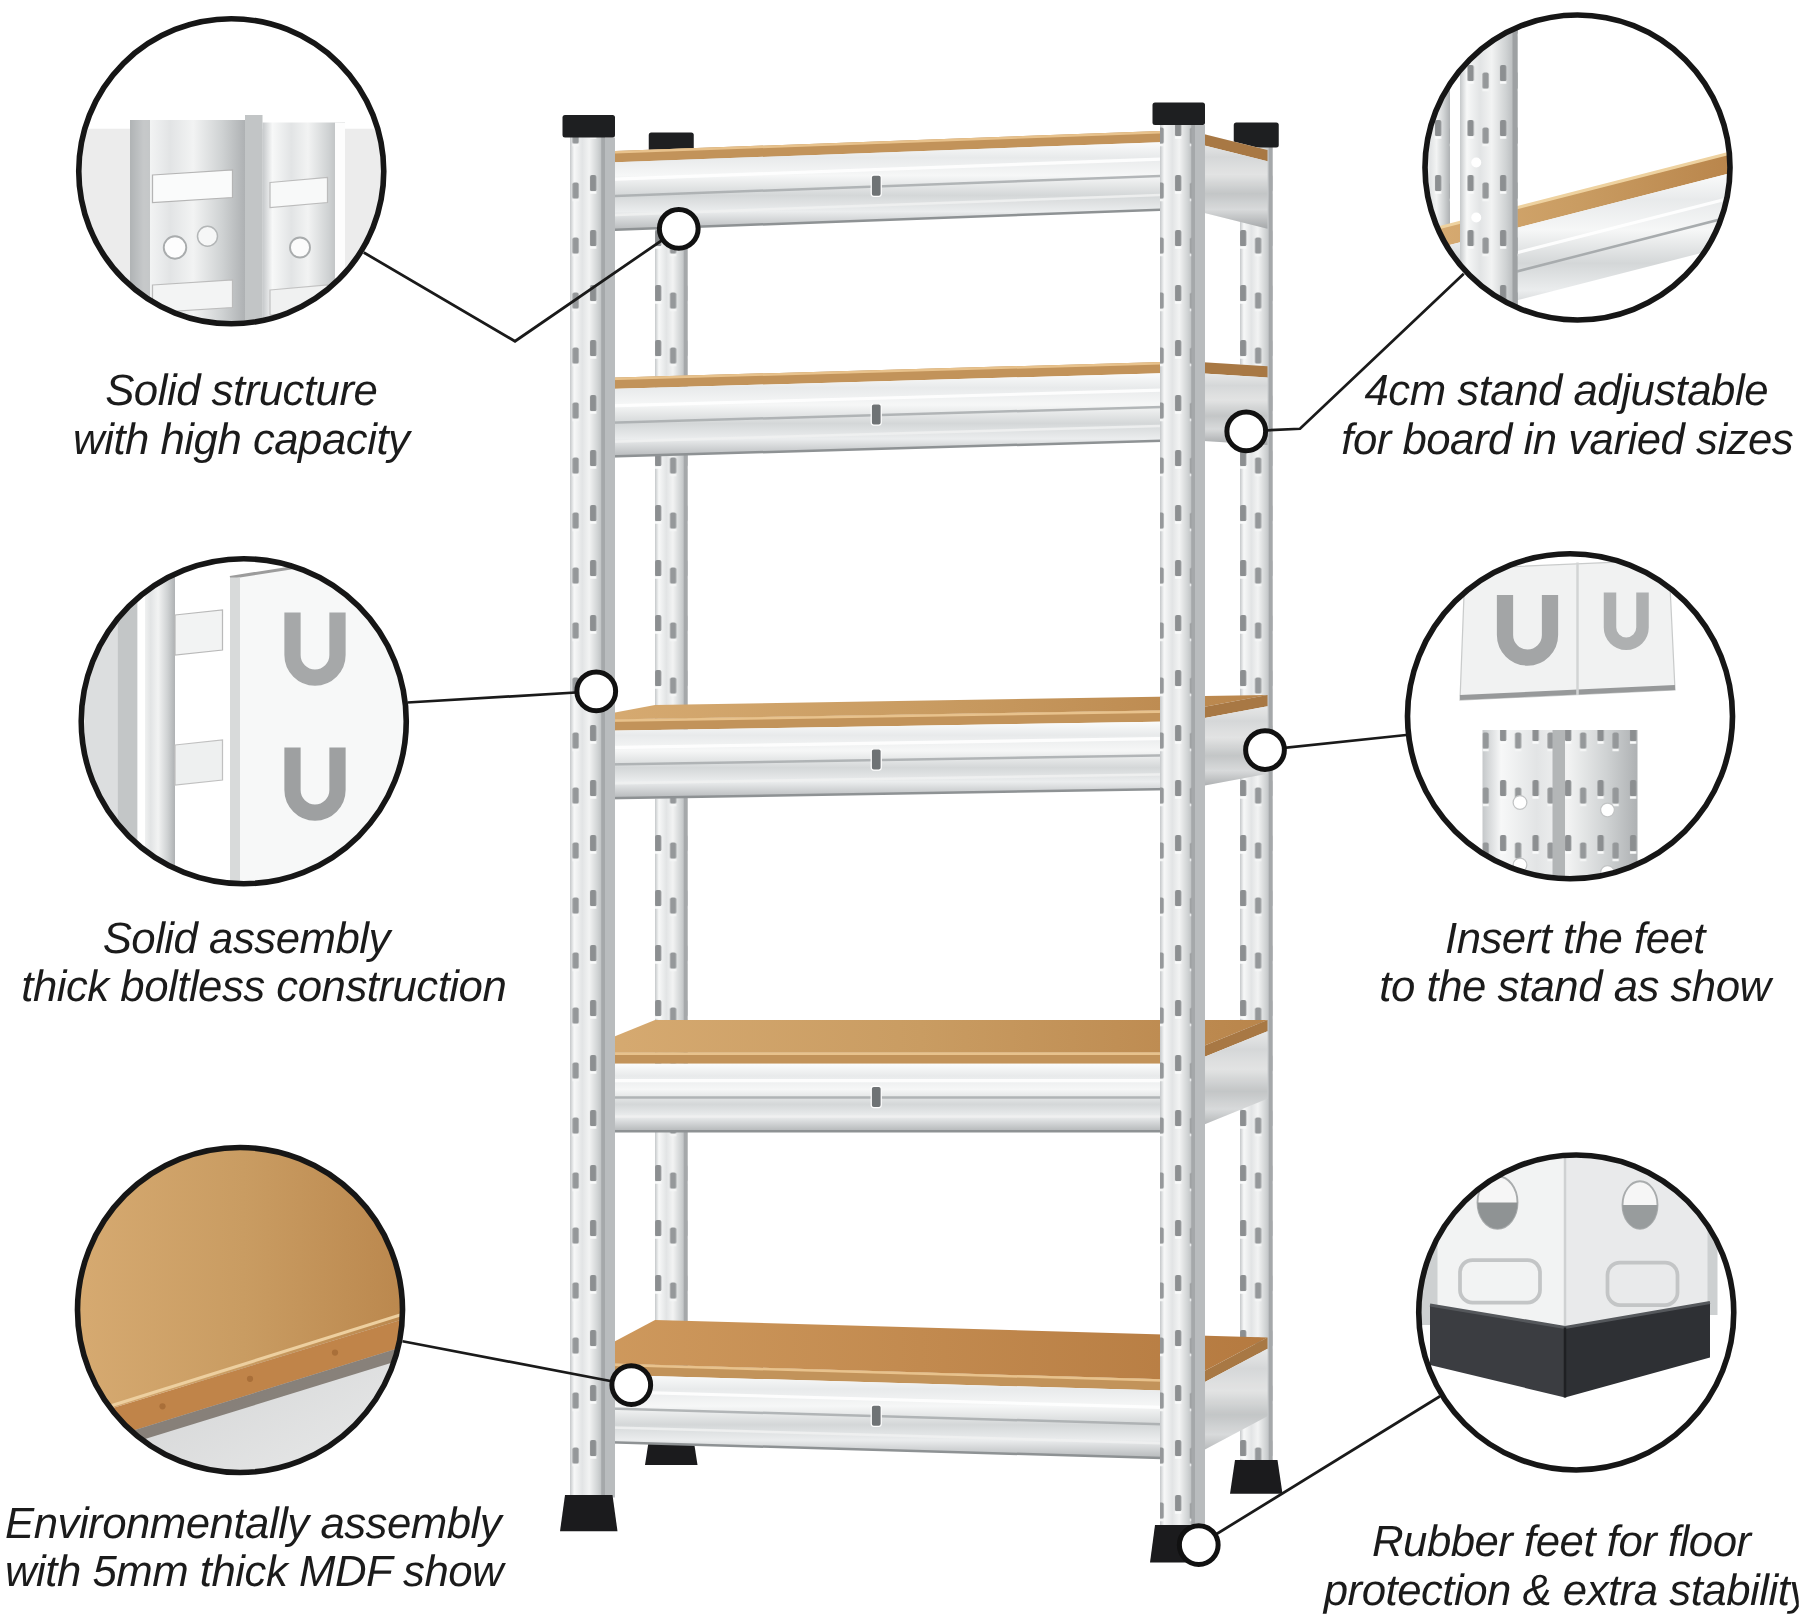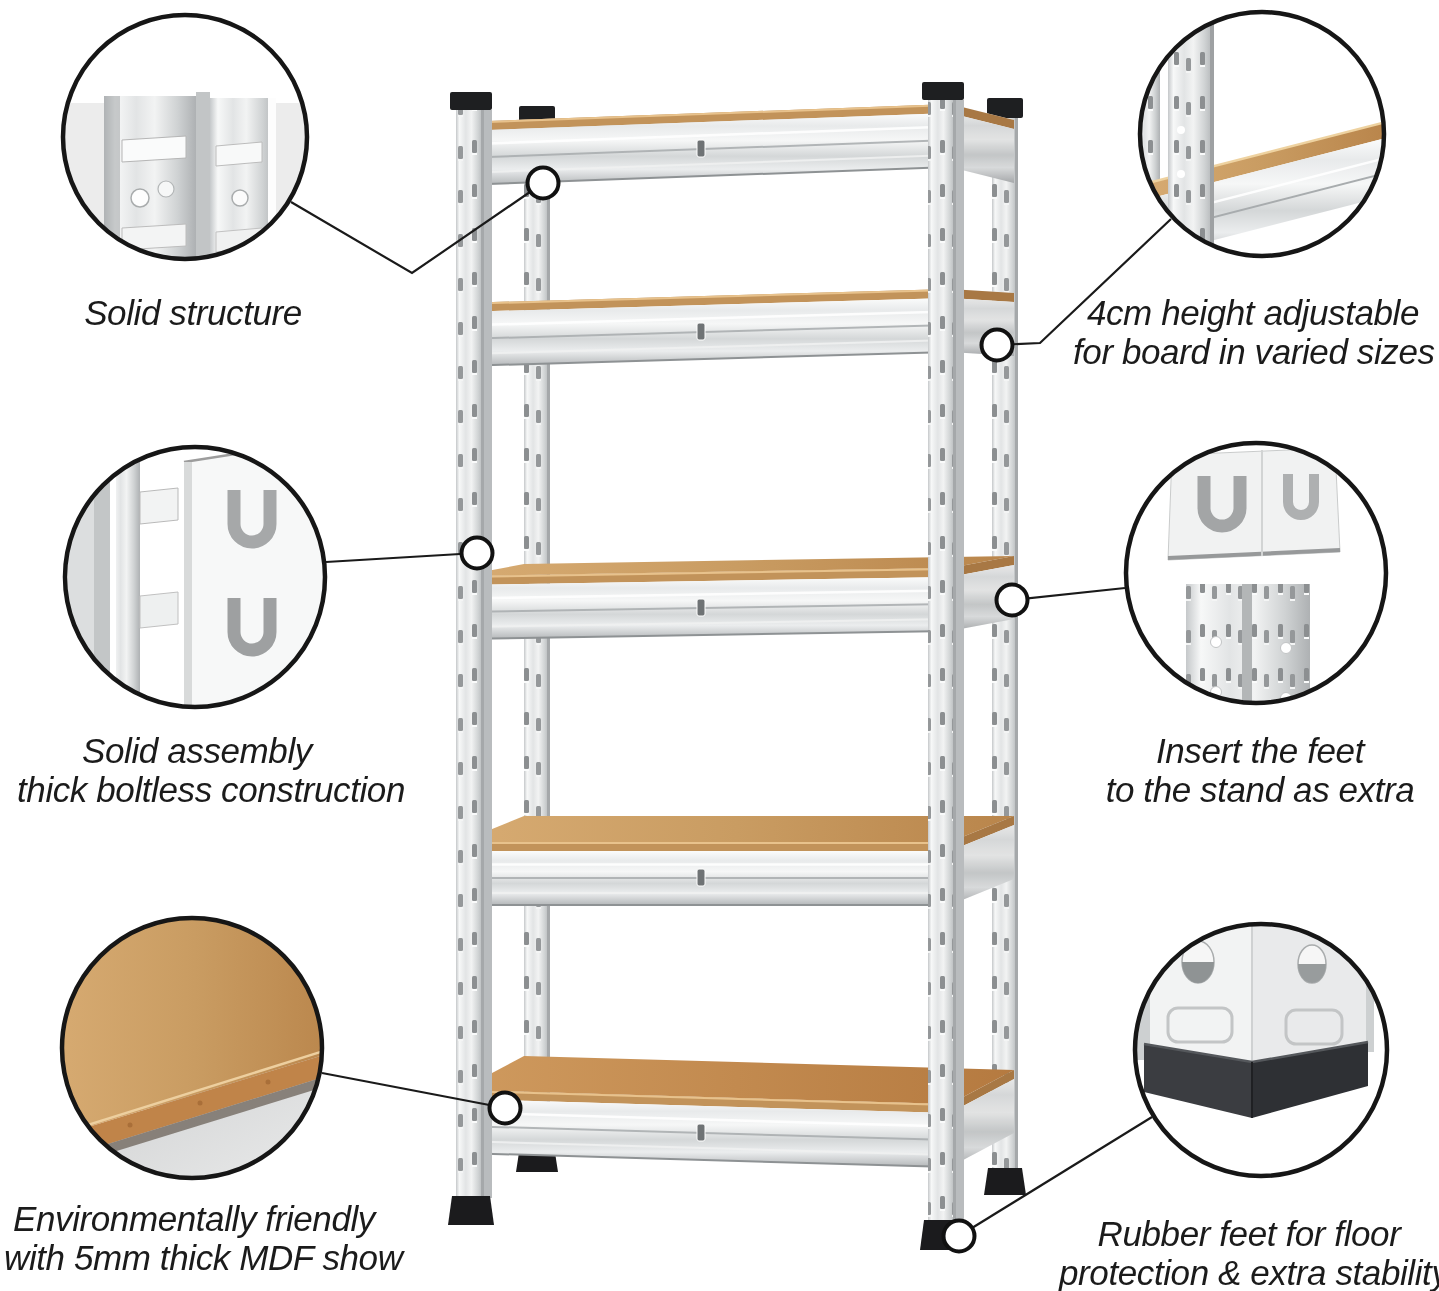--- a/index.html
+++ b/index.html
@@ -314,34 +314,35 @@
         <circle cx="1012" cy="600" r="15.5" fill="#ffffff" stroke="#111111" stroke-width="4"></circle>
         <polyline points="322,1073 505,1108" fill="none" stroke="#1a1a1a" stroke-width="2.2"></polyline>
         <circle cx="505" cy="1108" r="15.5" fill="#ffffff" stroke="#111111" stroke-width="4"></circle>
         <polyline points="1152,1117 959,1236" fill="none" stroke="#1a1a1a" stroke-width="2.2"></polyline>
         <circle cx="959" cy="1236" r="15.5" fill="#ffffff" stroke="#111111" stroke-width="4"></circle>
       </g>
 </svg>
 
   <div class="caption cap-tl">
     <span>Solid structure</span>
+    <span>with high capacity</span>
   </div>
   <div class="caption cap-tr">
-    <span>4cm height adjustable</span>
+    <span>4cm stand adjustable</span>
     <span>for board in varied sizes</span>
   </div>
   <div class="caption cap-ml">
     <span>Solid assembly</span>
     <span>thick boltless construction</span>
   </div>
   <div class="caption cap-mr">
     <span>Insert the feet</span>
-    <span>to the stand as extra</span>
+    <span>to the stand as show</span>
   </div>
   <div class="caption cap-bl">
-    <span>Environmentally friendly</span>
+    <span>Environmentally assembly</span>
     <span>with 5mm thick MDF show</span>
   </div>
   <div class="caption cap-br">
     <span>Rubber feet for floor</span>
     <span>protection &amp; extra stability</span>
   </div>
 </div>
 
 </body></html>

